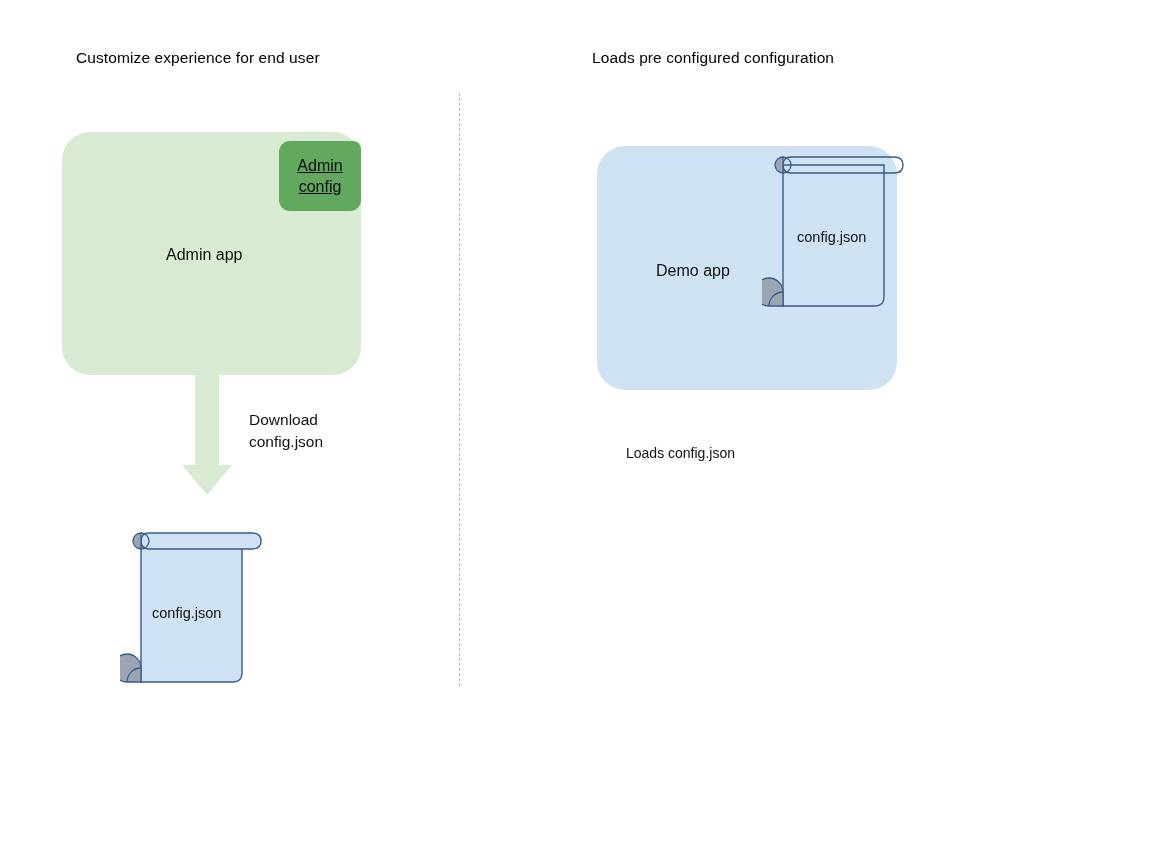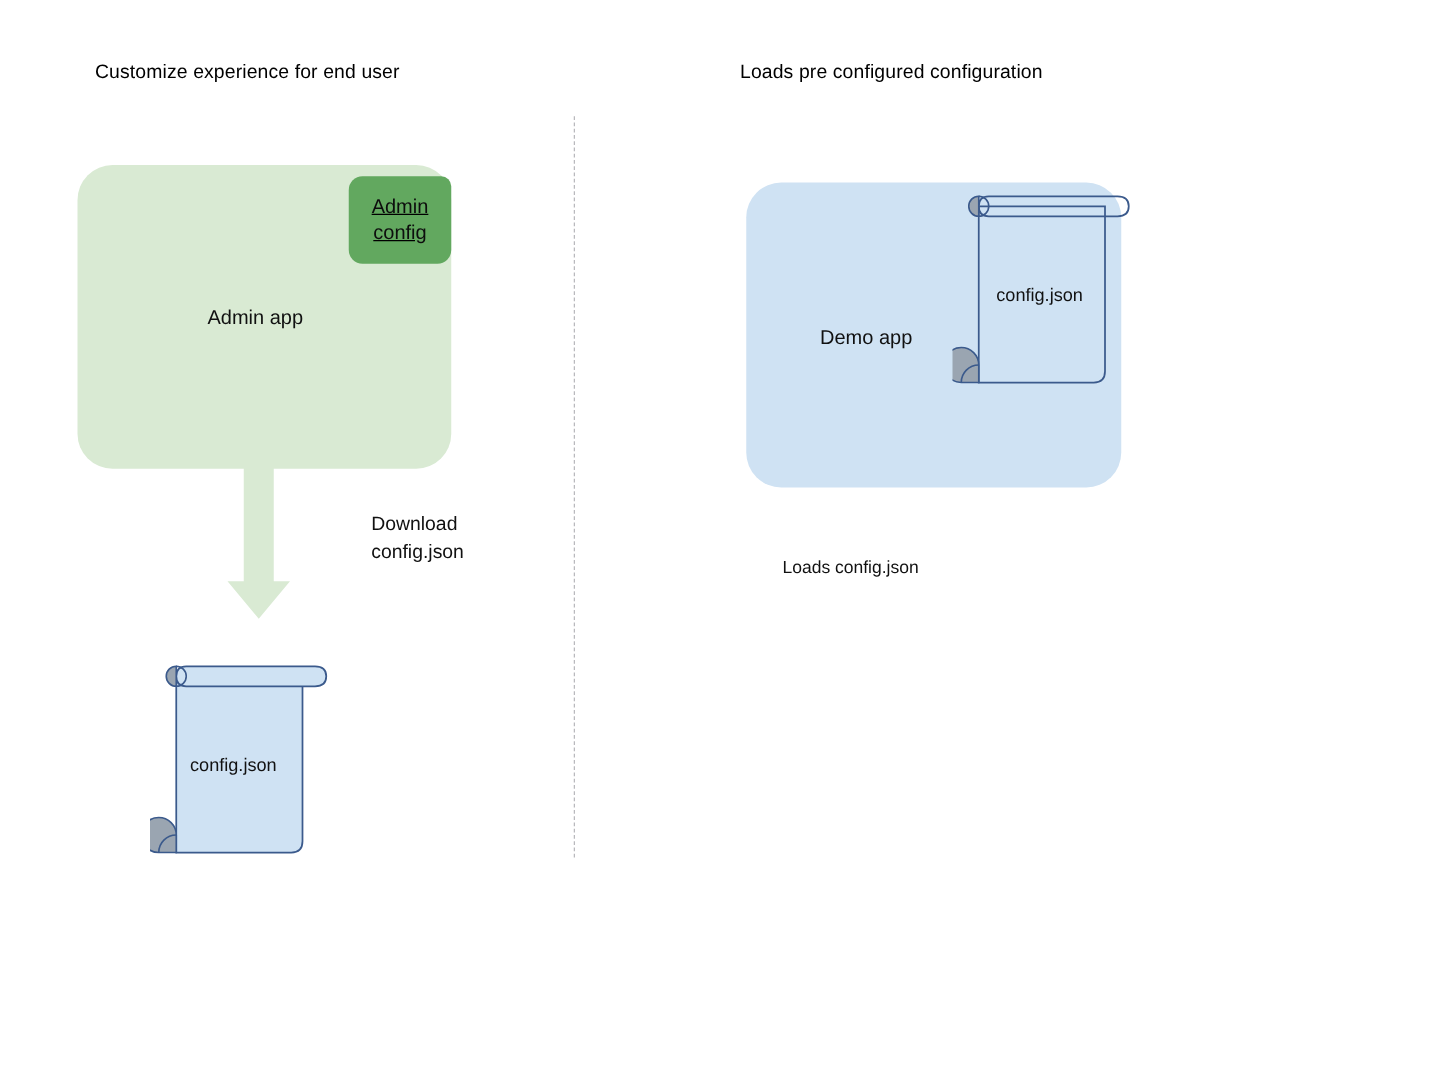--- a/index.html
+++ b/index.html
@@ -112,21 +112,21 @@
 
   <div class="abs panel-chip" style="left:279px; top:141px; width:82px; height:70px;">
     <span>Admin</span>
     <span>config</span>
   </div>
 
   <svg class="abs flow-arrow" style="left:176px; top:370px;" width="62" height="160" viewBox="0 0 62 160">
     <polygon points="19,0 43,0 43,95 56,95 31,125 6,95 19,95" fill="#d9ead3"></polygon>
   </svg>
 
-  <div class="edge-label" style="left:249px; top:409px;margin-left:48px;">
+  <div class="edge-label" style="left:249px; top:409px;">
     <div>Download</div>
     <div>config.json</div>
   </div>
 
   <svg class="abs doc-scroll" style="left:120px; top:526px;" width="150" height="168" viewBox="0 0 150 168">
 
     <path d="M21,15 L122,15 L122,147 Q122,156 113,156 L21,156 Z" fill="#cfe2f3" stroke="#3b5a8c" stroke-width="1.4"></path>
 
     <path d="M29,7 L132,7 Q141,7 141,15 Q141,23 132,23 L29,23 Q21,23 21,15 Q21,7 29,7 Z" fill="#cfe2f3" stroke="#3b5a8c" stroke-width="1.4"></path>
 

